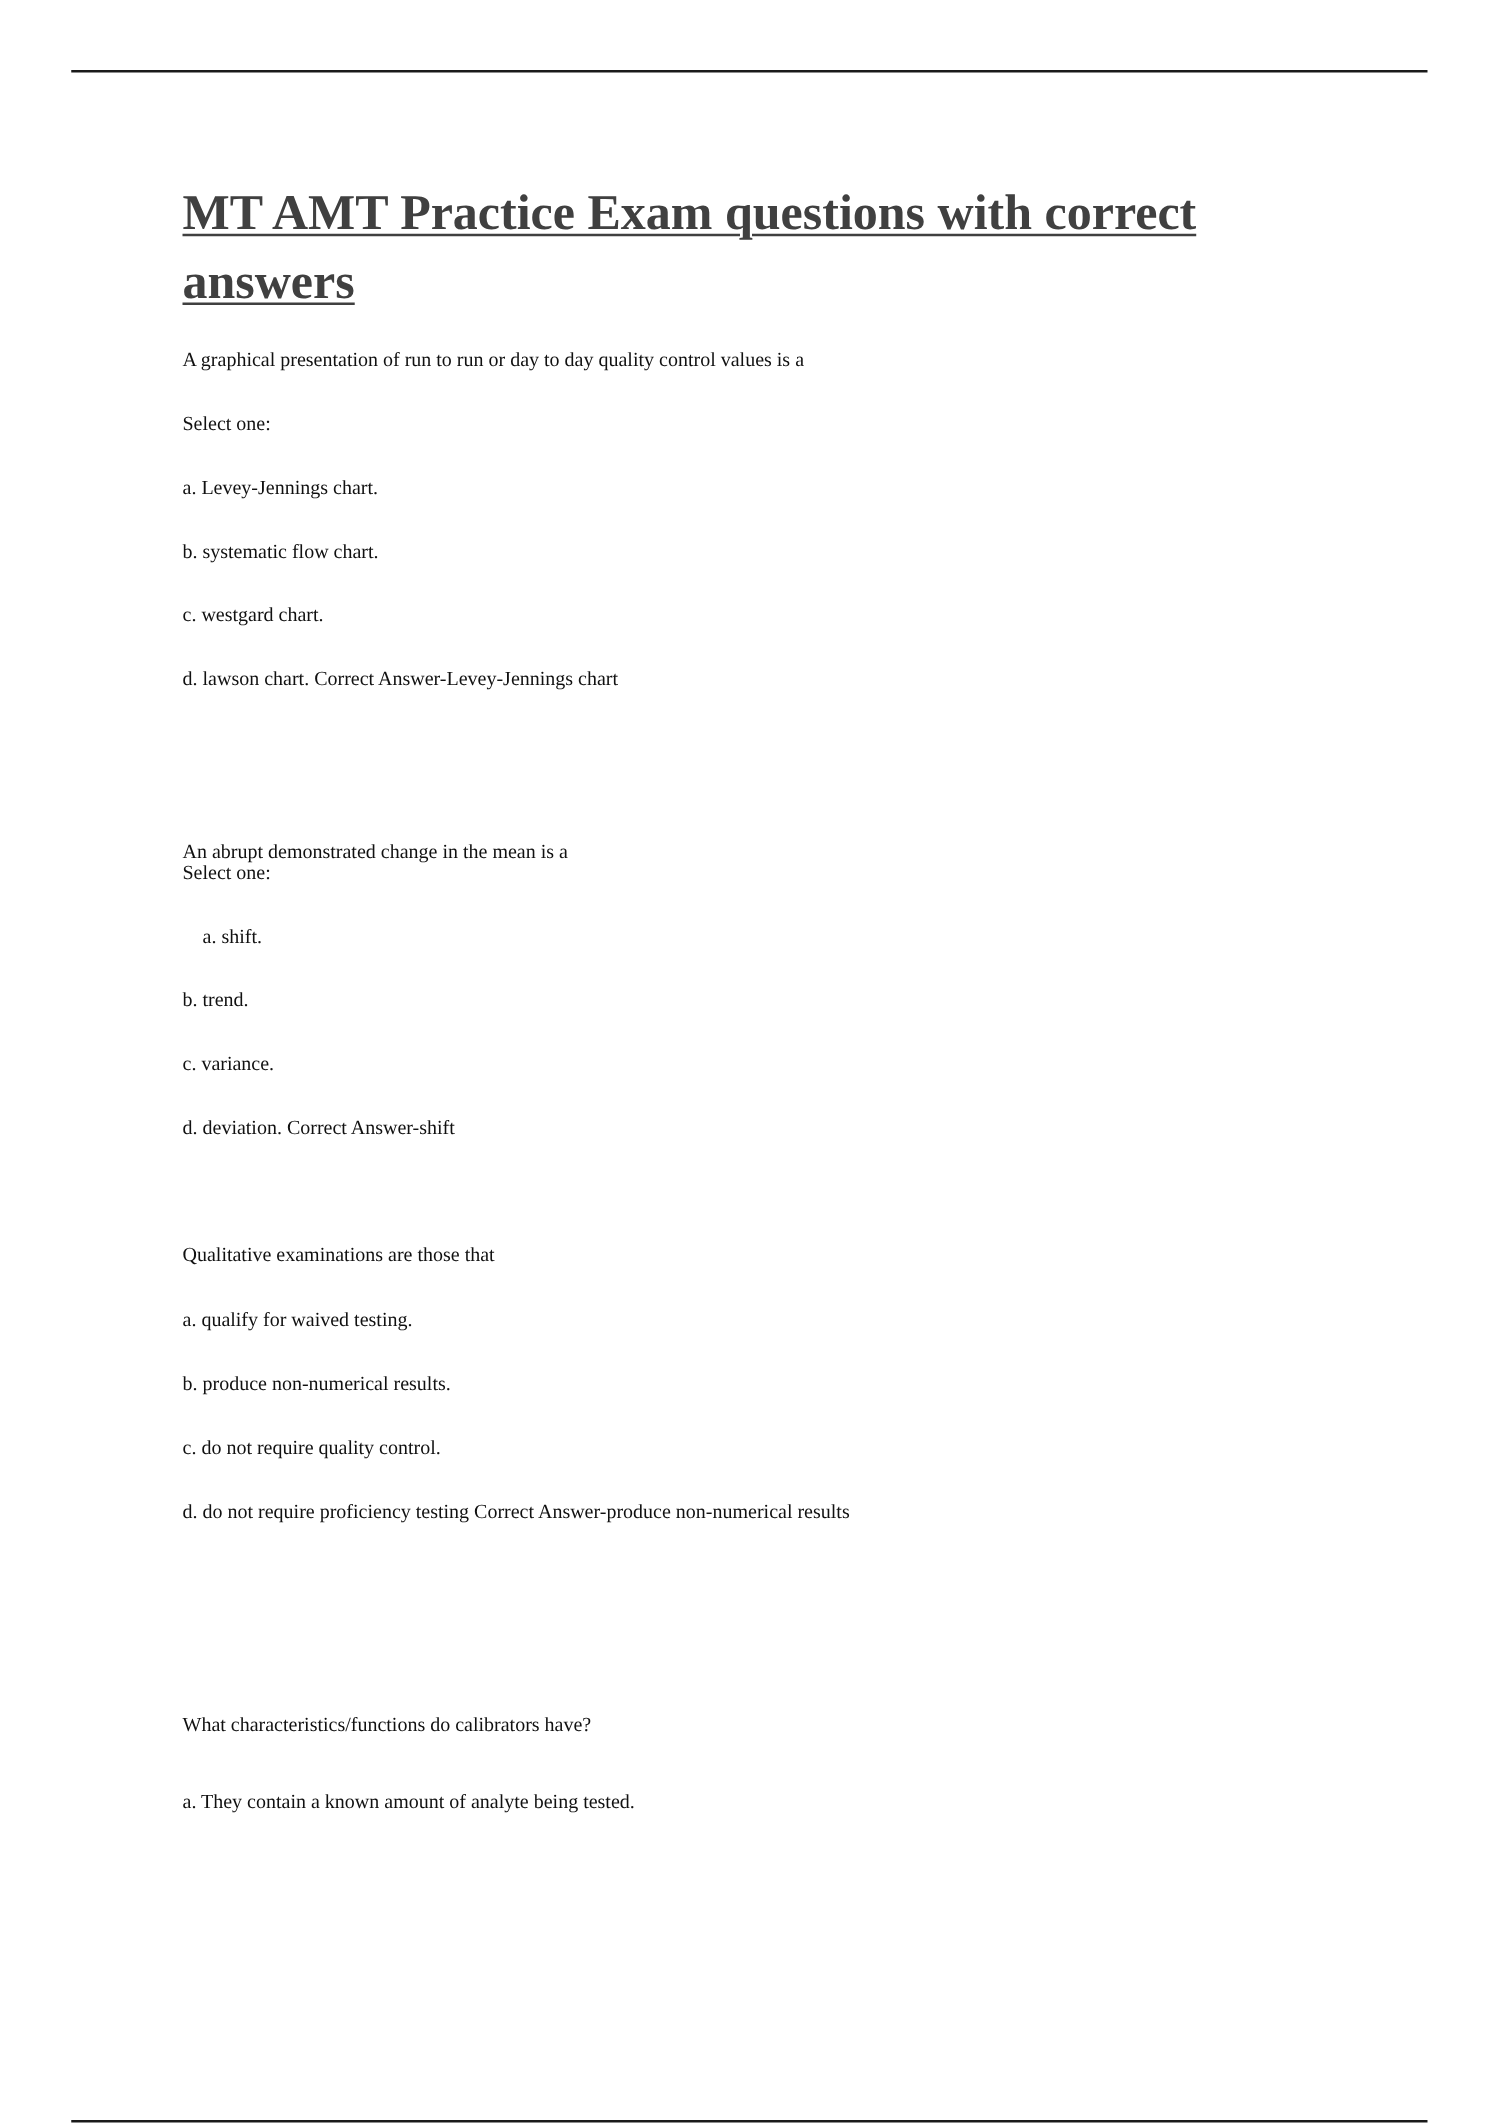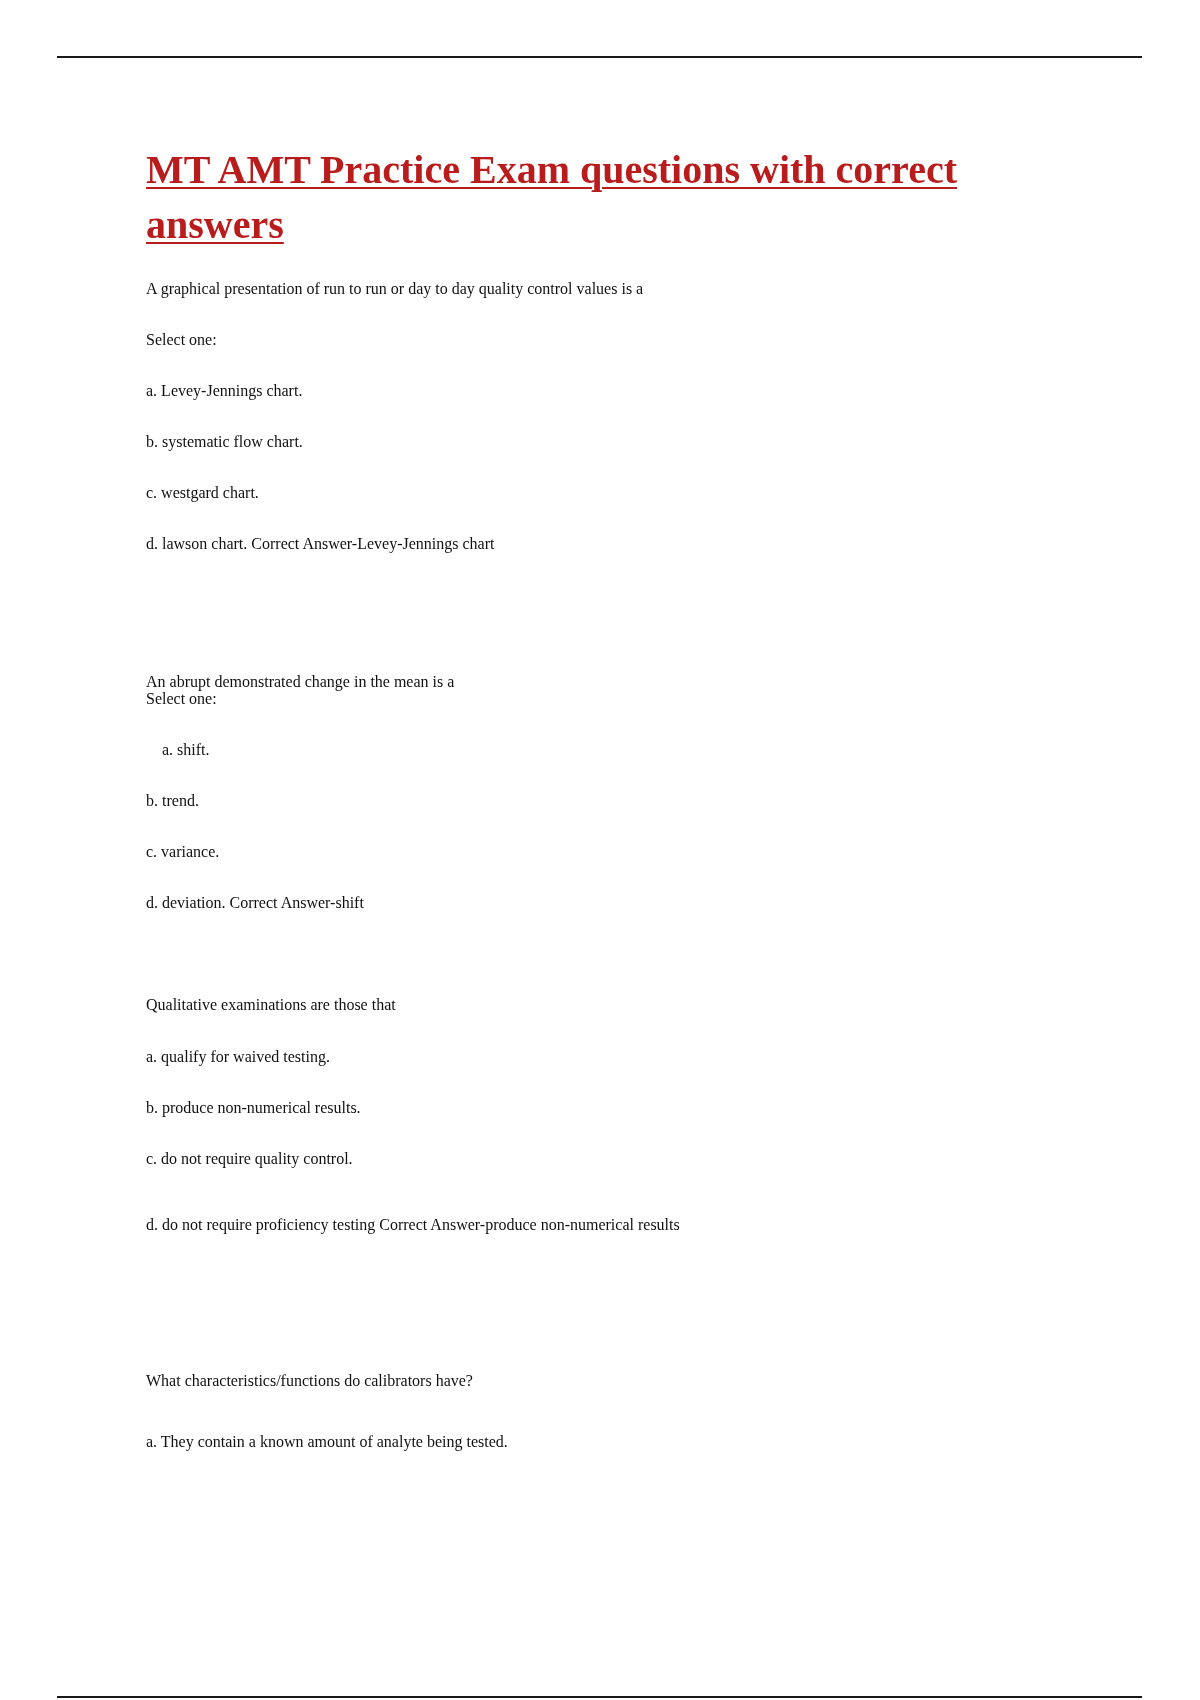--- a/index.html
+++ b/index.html
@@ -32,37 +32,36 @@
     .title {
       position: absolute;
       left: 0;
       top: 142px;
       width: 940px;
       margin: 0;
       font-family: "Liberation Serif", "DejaVu Serif", serif;
       font-weight: bold;
       font-size: 40px;
       line-height: 55px;
-      color: #b91c1c;
+      color: #404040;
       text-decoration: underline;
       text-decoration-thickness: 2px;
       text-underline-offset: 4px;
     }
     .line {
       position: absolute;
       left: 0;
       font-size: 16px;
       line-height: 34px;
       white-space: nowrap;
       margin: 0;
     }
     .line.wrap {
       white-space: normal;
       width: 900px;
-      margin-top: 15px;
     }
   </style>
 </head>
 <body>
 
 <div class="rule rule-top"></div>
 
 <div class="content">
   <h1 class="title">MT AMT Practice Exam questions with correct answers</h1>
 

